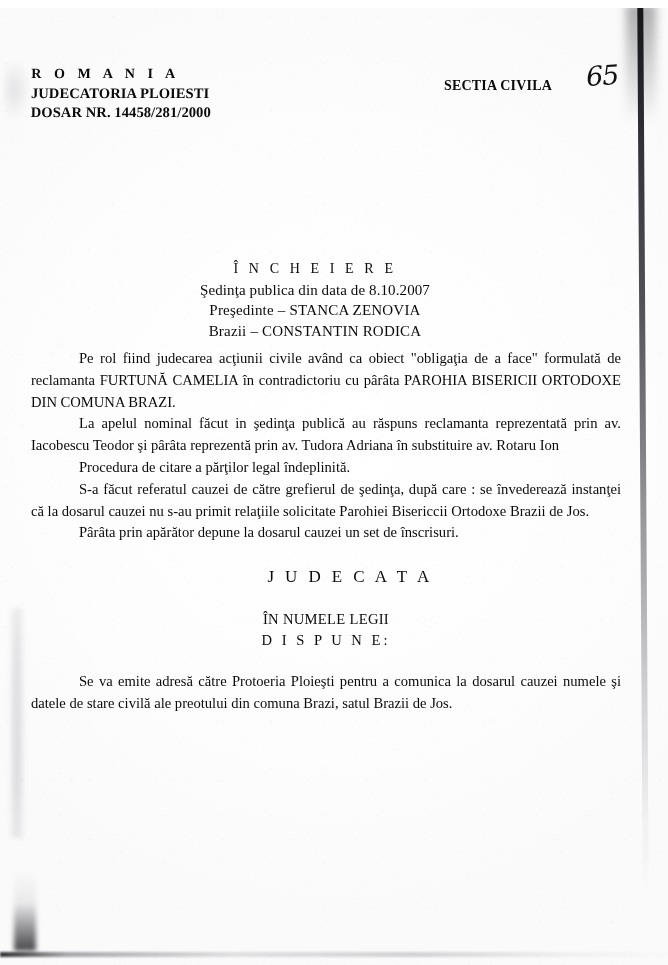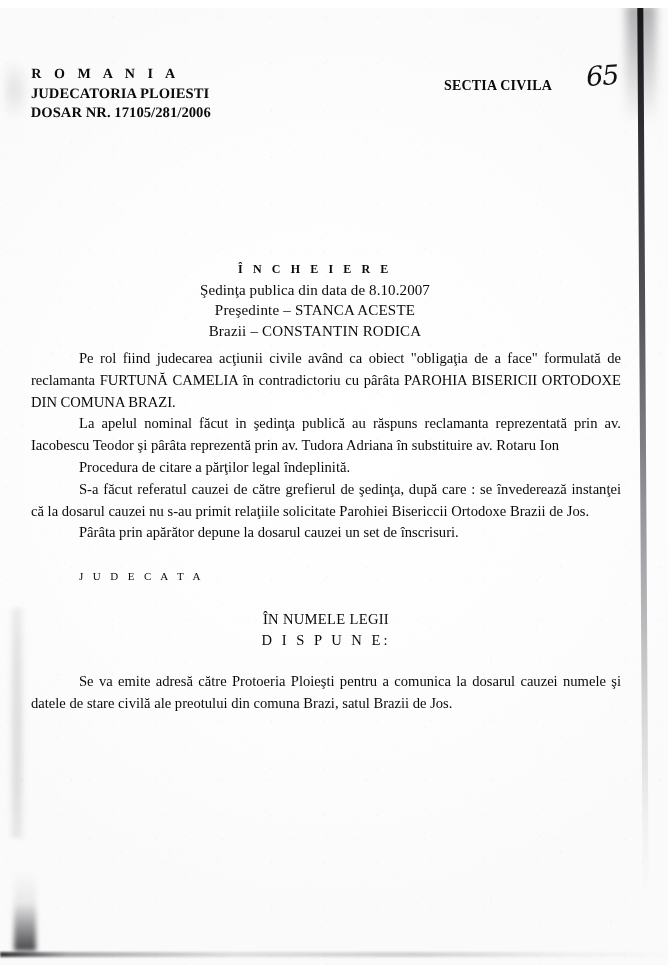--- a/index.html
+++ b/index.html
@@ -172,44 +172,44 @@
     position: absolute;
     left: 0;
     top: 251px;
     width: 630px;
     text-align: center;
     font-size: 15px;
     line-height: 20.5px;
   }
   .t-incheiere {
     letter-spacing: 3.6px;
-    font-size: 12px;
-    font-weight: 700;
+    font-size: 14px;
+    font-weight: 400;
   }
   .t-line { letter-spacing: .1px; }
   .t-pres { letter-spacing: .2px; }
 
   .body {
     position: absolute;
     left: 31px;
     top: 340px;
     width: 590px;
     font-size: 14.6px;
     line-height: 21.8px;
     text-align: justify;
   }
   .body p {
     margin: 0;
     text-indent: 48px;
   }
 
   .section-head {
-    text-align: left;
+    text-align: center;
     letter-spacing: 3.4px;
-    font-size: 11px;
+    font-size: 17px;
     text-indent: 0;
     margin: 22px 0 21px 0 !important;
   }
 
   .center-block {
     text-align: center;
     text-indent: 0 !important;
     margin: 20px 0 20px 0 !important;
     line-height: 21px;
     font-size: 14.6px;
@@ -233,30 +233,30 @@
   <div class="scan-edge-bottom"></div>
   <div class="smudge-left"></div>
   <div class="smudge-topleft"></div>
 
   <div class="content ink">
 
     <div class="hdr">
       <div class="hdr-left">
         <div class="hdr-country">R O M A N I A</div>
         <div>JUDECATORIA PLOIESTI</div>
-        <div>DOSAR NR. 17105/281/2006</div>
+        <div>DOSAR NR. 14458/281/2000</div>
       </div>
       <div class="hdr-right">SECTIA CIVILA</div>
       <div class="page-num">65</div>
     </div>
 
     <div class="title-block">
       <div class="t-incheiere">Î N C H E I E R E</div>
       <div class="t-line">Şedinţa publica din data de 8.10.2007</div>
-      <div class="t-pres">Preşedinte – STANCA ACESTE</div>
+      <div class="t-pres">Preşedinte – STANCA ZENOVIA</div>
       <div class="t-pres">Brazii     – CONSTANTIN RODICA</div>
     </div>
 
     <div class="body">
 
       <p>Pe rol fiind judecarea acţiunii civile având ca obiect "obligaţia de a face" formulată de reclamanta FURTUNĂ CAMELIA în contradictoriu cu pârâta PAROHIA BISERICII ORTODOXE DIN COMUNA BRAZI.</p>
       <p>La apelul nominal făcut in şedinţa publică au răspuns reclamanta   reprezentată prin av. Iacobescu Teodor şi pârâta reprezentă prin av. Tudora Adriana în substituire av. Rotaru Ion</p>
       <p>Procedura de citare a părţilor legal îndeplinită.</p>
       <p>S-a făcut referatul cauzei de către grefierul de şedinţa, după care : se învederează instanţei că la dosarul cauzei nu s-au primit relaţiile solicitate Parohiei Bisericcii Ortodoxe Brazii de Jos.</p>
       <p>Pârâta prin apărător depune la dosarul cauzei un set de înscrisuri.</p>

